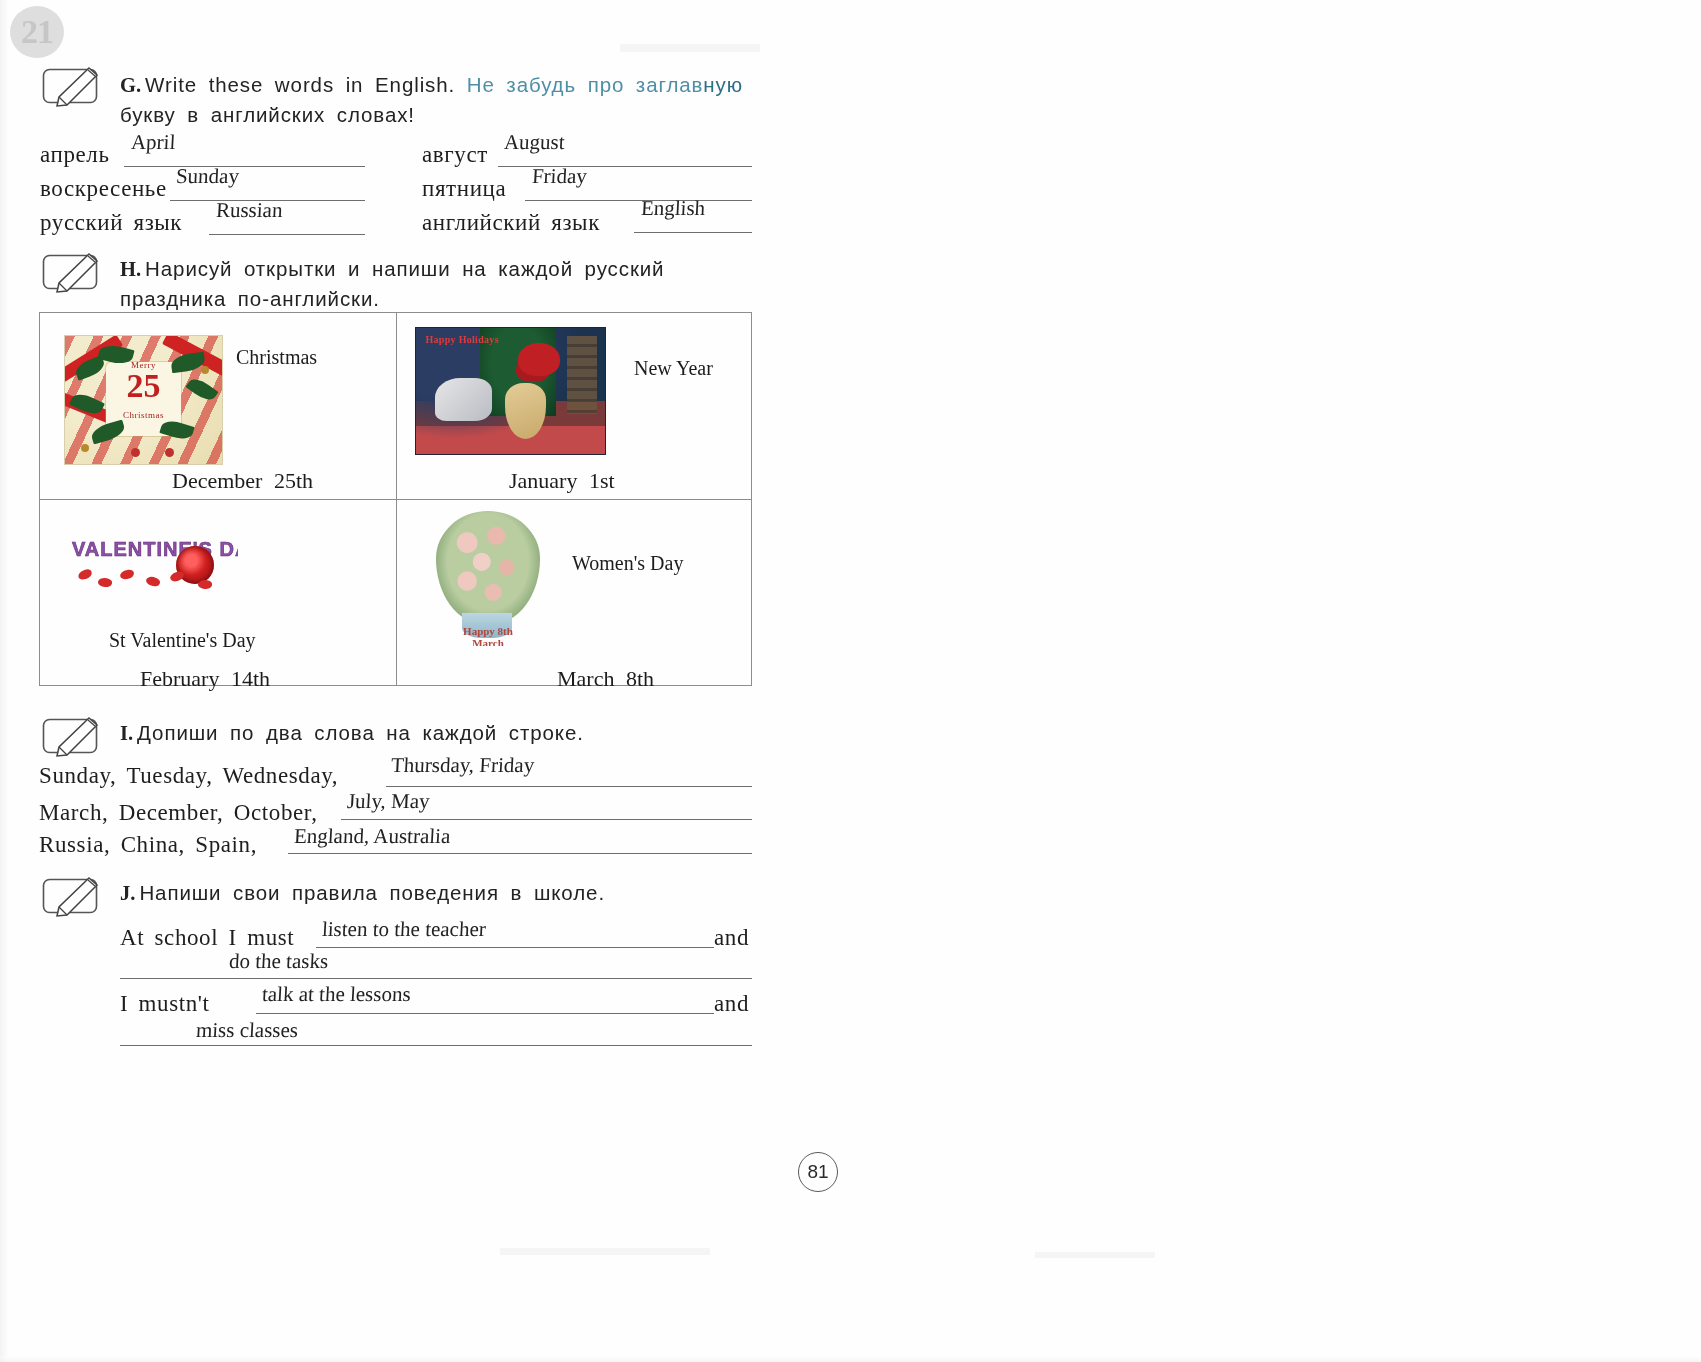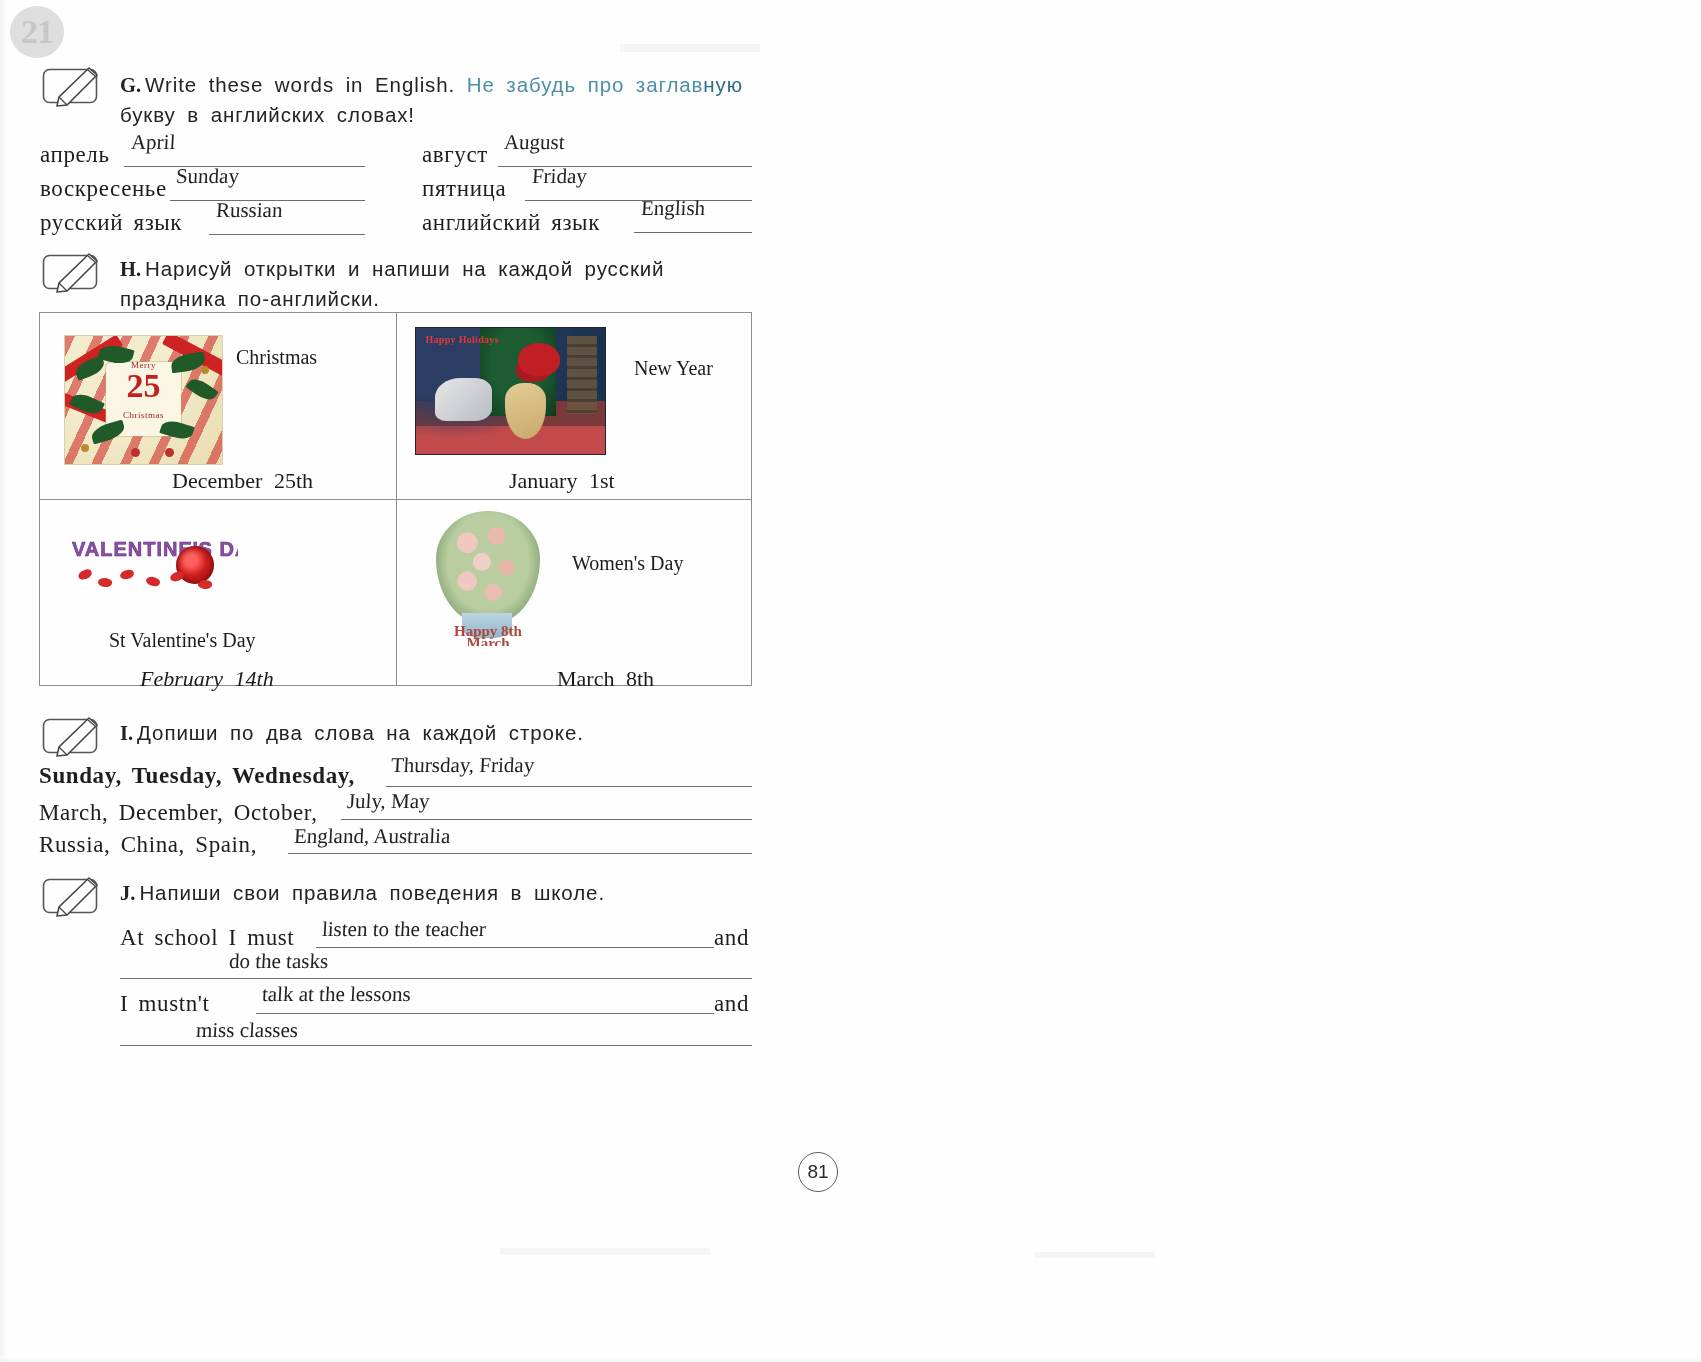--- a/index.html
+++ b/index.html
@@ -306,21 +306,21 @@
     width: 42%; height: 18%;
     background: linear-gradient(to bottom, #bcd6e2, #8fb6c9);
     border-radius: 0 0 40% 40%;
   }
   .wd-greet {
     position:absolute;
     left: 2%; bottom: -2%;
     width: 96%;
     text-align:center;
     font-family:"Liberation Serif", serif;
-    font-size: 15px;
+    font-size: 11px;
     font-weight:700;
     color: #b0453c;
     line-height: 12px;
   }
 
   
   .page-no {
     position: absolute;
     left: 798px; top: 1152px;
     width: 38px; height: 38px;
@@ -454,21 +454,21 @@
         <div class="val-word">VALENTINE'S DAY</div>
         <div class="val-rose"></div>
         <div class="petal" style="left:8px;top:38px;transform:rotate(-18deg);"></div>
         <div class="petal" style="left:28px;top:46px;transform:rotate(12deg);"></div>
         <div class="petal" style="left:50px;top:38px;transform:rotate(-8deg);"></div>
         <div class="petal" style="left:76px;top:45px;transform:rotate(22deg);"></div>
         <div class="petal" style="left:100px;top:40px;transform:rotate(-14deg);"></div>
         <div class="petal" style="left:128px;top:48px;transform:rotate(8deg);"></div>
       </div>
       <div class="card-label" style="left:69px;top:129px;">St Valentine's Day</div>
-      <div class="card-date" style="left:100px;top:166px;font-style:italic;">February  14th</div>
+      <div class="card-date" style="left:100px;top:166px;">February  14th</div>
     </div>
 
     <div class="cell" style="left:357px;top:187px;width:356px;height:186px;">
       <div class="thumb tc-women" style="left:32px;top:8px;width:118px;height:138px;">
         <div class="bouquet"></div>
         <div class="bouq-base"></div>
         <div class="wd-greet">
           <span>Happy 8th</span><br>
           <span>March</span>
         </div>
@@ -484,21 +484,21 @@
       <path d="M48 2 L56 9 L26 39 L16 40 L18 31 Z" fill="#fff" stroke="#444" stroke-width="1.5"></path>
       <path d="M18 31 L26 39" stroke="#444" stroke-width="1.3"></path>
       <path d="M47 4 L54 10" stroke="#444" stroke-width="1.3"></path>
     </svg>
   </div>
 
   <div class="instruction" style="left:120px;top:718px;width:640px;">
     <span class="sec">I.</span><span>Допиши по два слова на каждой строке.</span>
   </div>
 
-  <div class="prompt" style="left:39px;top:763px;font-weight:bold;">Sunday,  Tuesday,  Wednesday,</div>
+  <div class="prompt" style="left:39px;top:763px;">Sunday,  Tuesday,  Wednesday,</div>
   <div class="answer" style="left:391px;top:753px;">Thursday, Friday</div>
   <div class="rule" style="left:386px;top:786px;width:366px;"></div>
 
   <div class="prompt" style="left:39px;top:800px;">March,  December,  October,</div>
   <div class="answer" style="left:347px;top:789px;">July, May</div>
   <div class="rule" style="left:341px;top:819px;width:411px;"></div>
 
   <div class="prompt" style="left:39px;top:832px;">Russia,  China,  Spain,</div>
   <div class="answer" style="left:294px;top:824px;">England, Australia</div>
   <div class="rule" style="left:288px;top:853px;width:464px;"></div>

